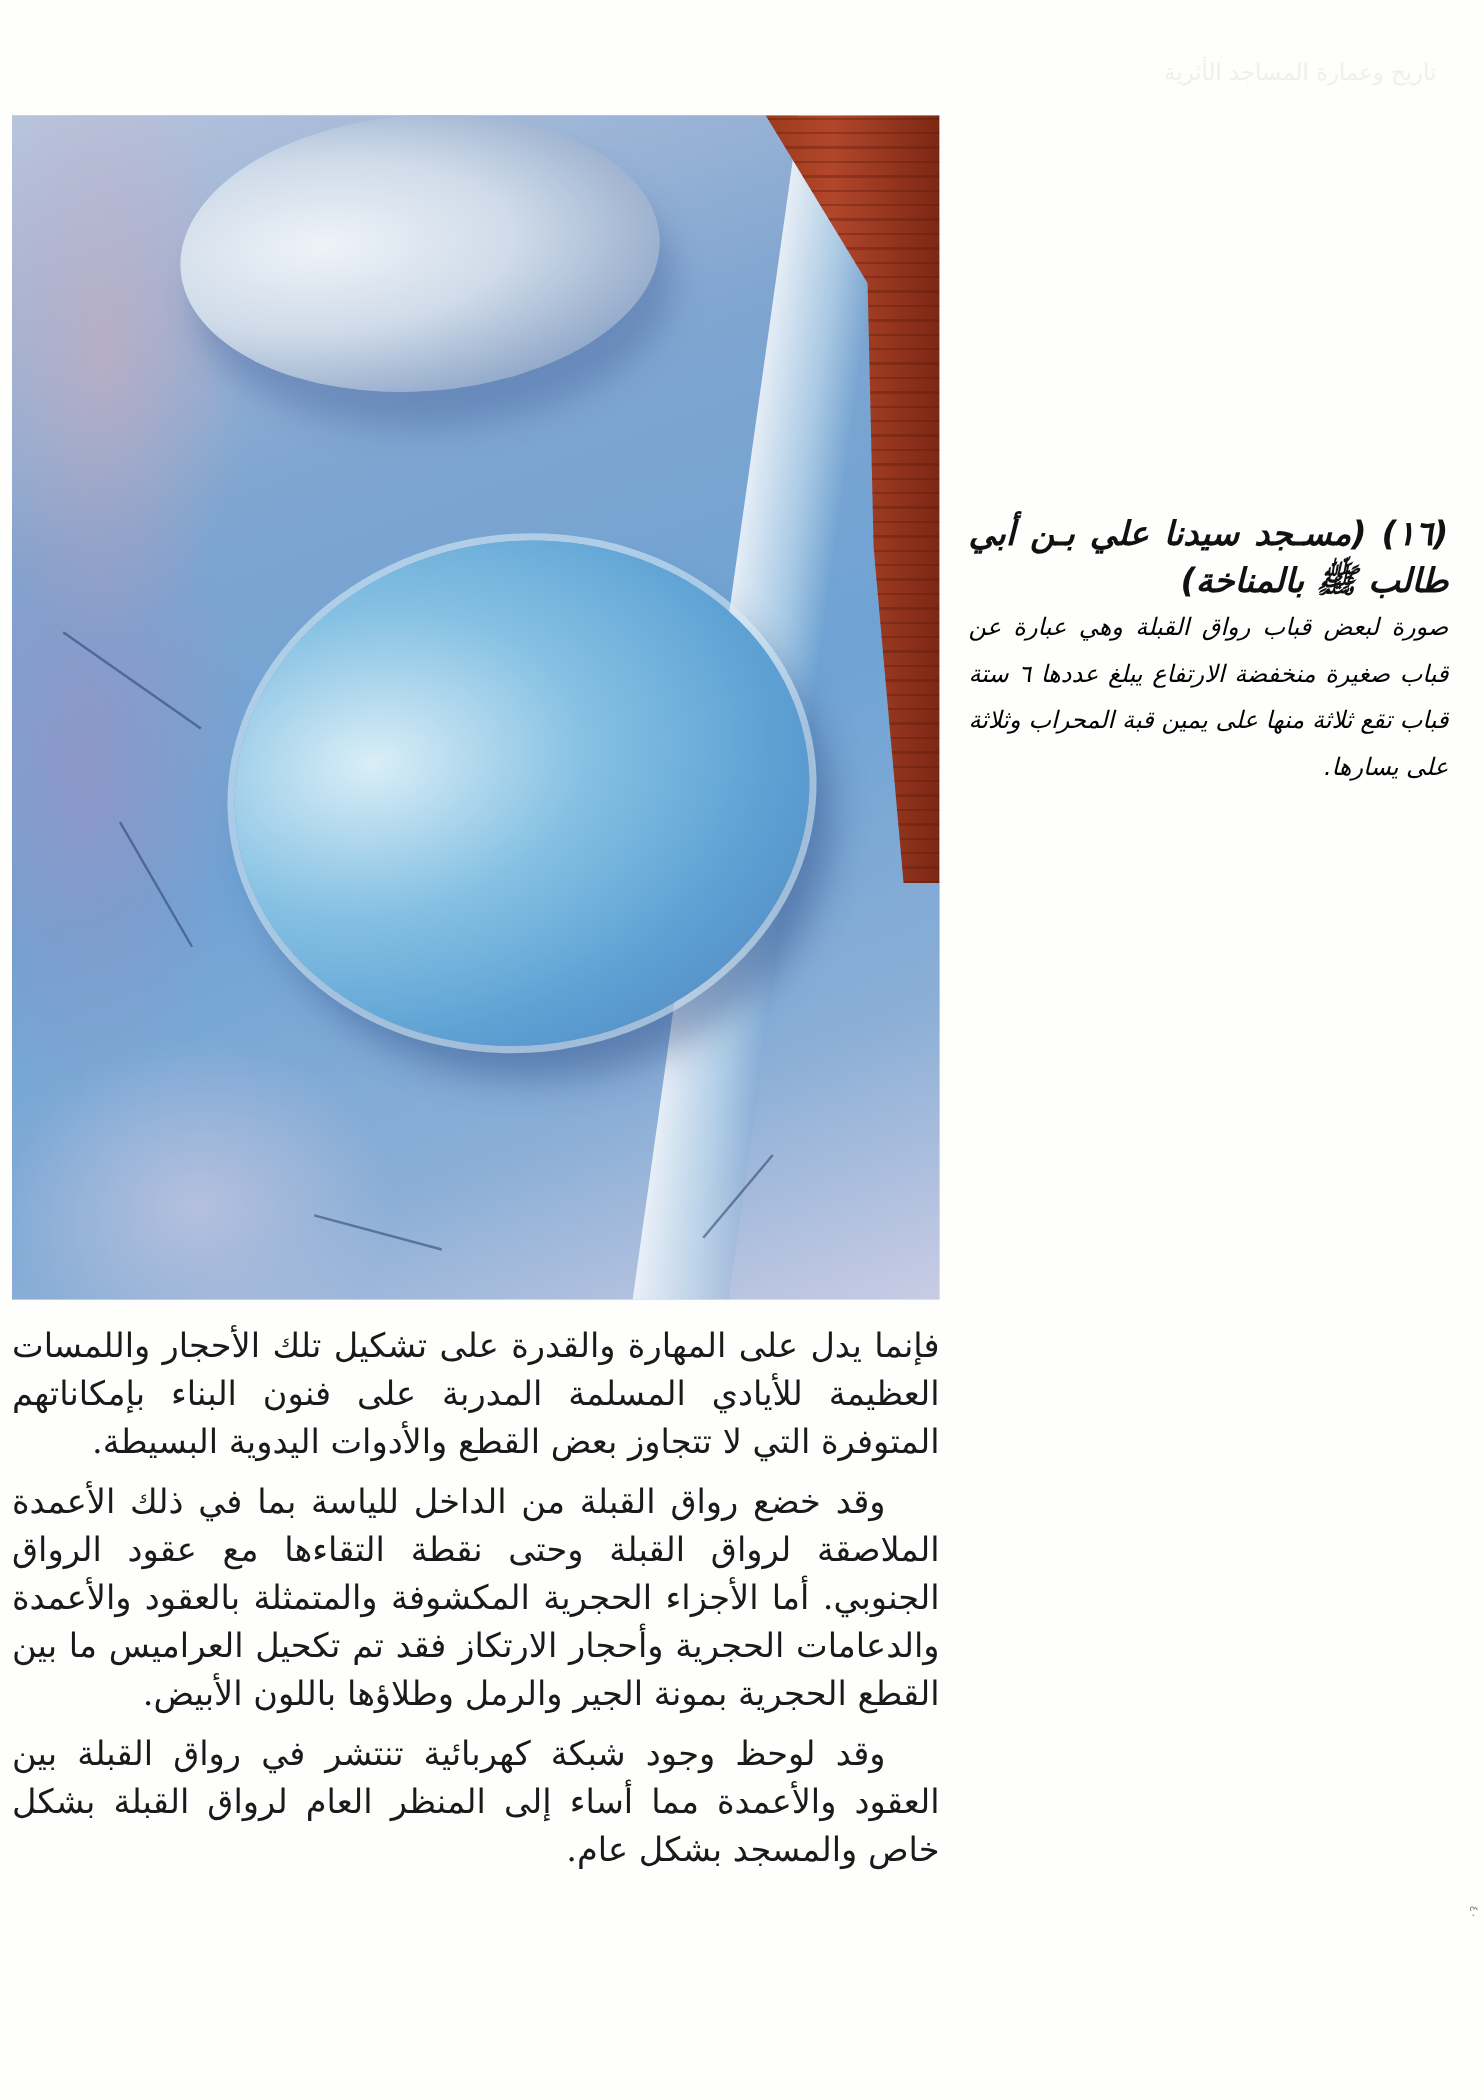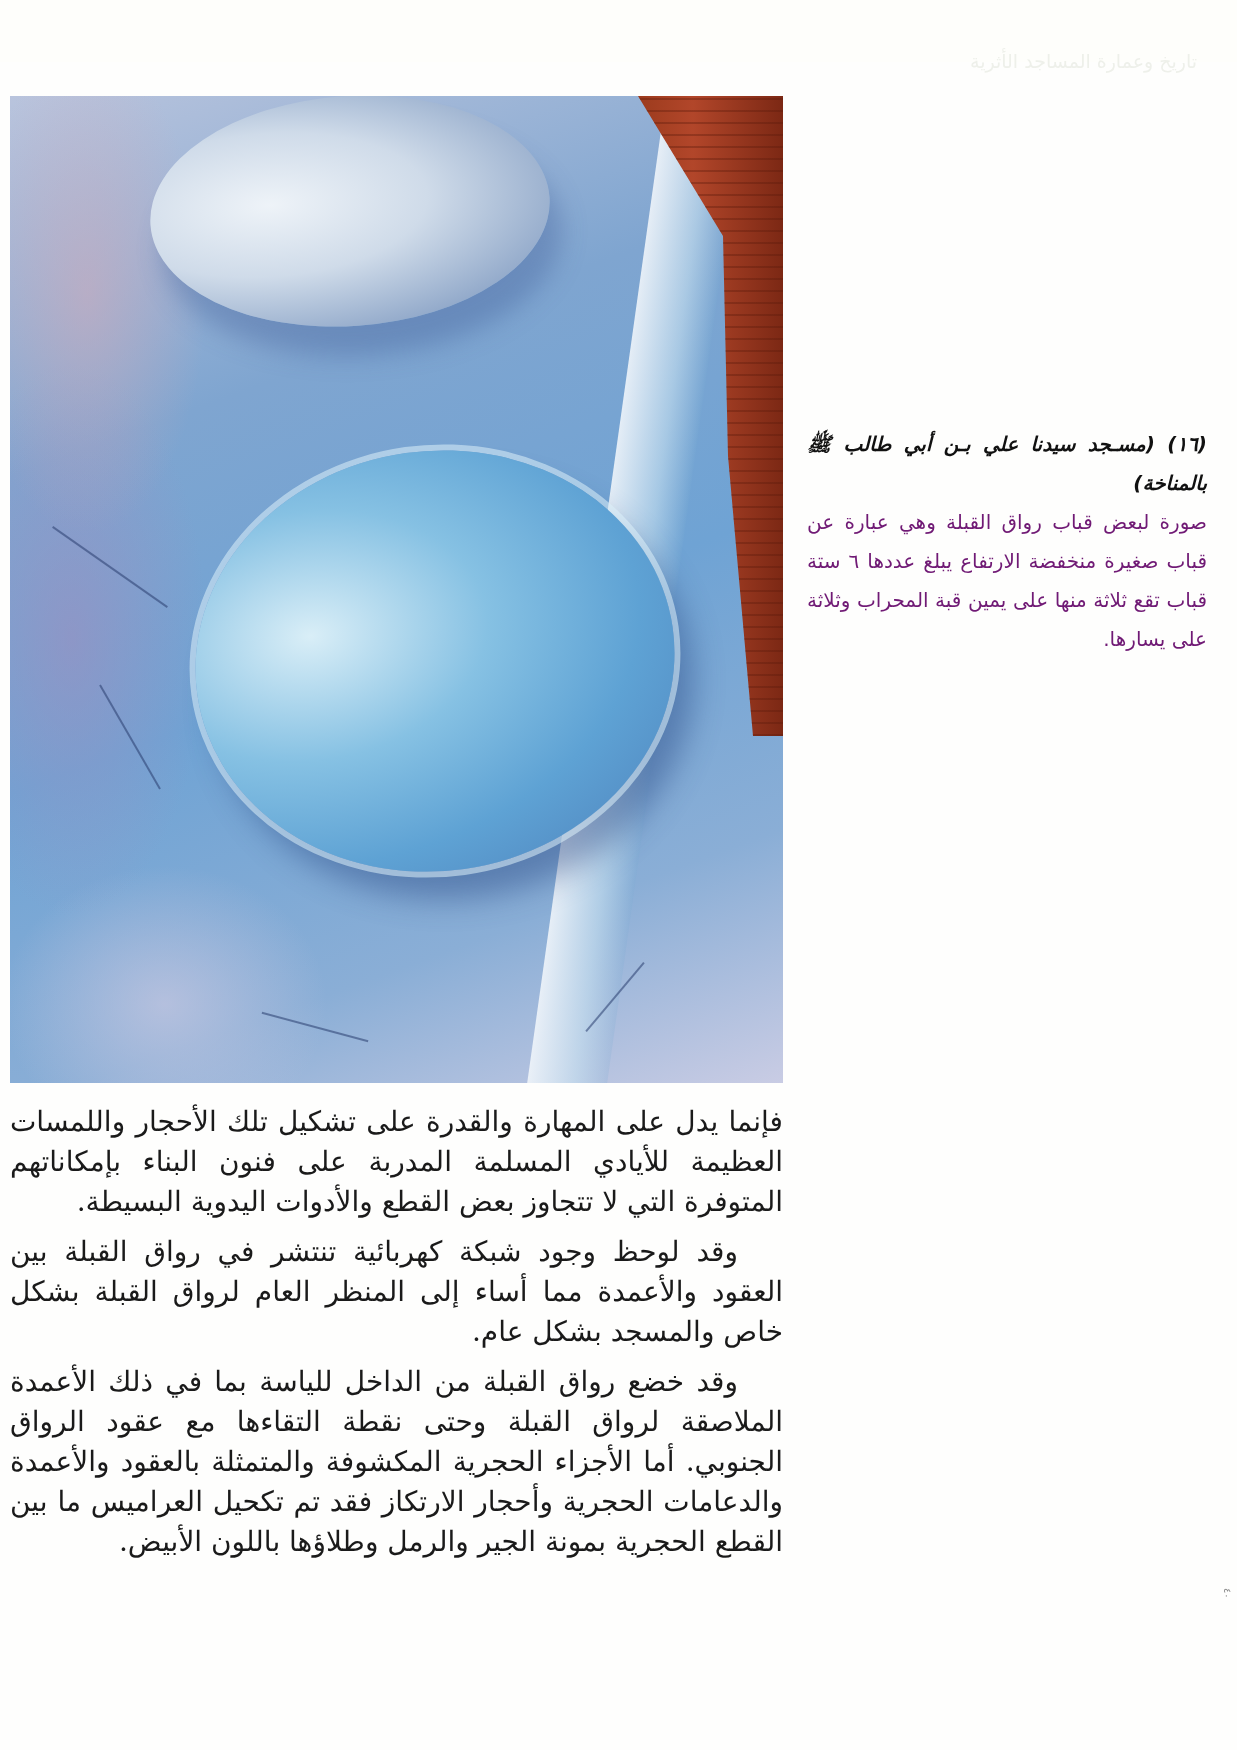--- a/index.html
+++ b/index.html
@@ -48,24 +48,24 @@
     background:radial-gradient(ellipse at 25% 40%, #d9eef7 0%, #86c1e3 35%, #5ea2d4 65%, #4d80bb 100%);
     transform:rotate(-8deg);
     box-shadow: 0 0 0 6px rgba(220,240,250,0.55), 15px 30px 30px rgba(40,70,130,0.45);
   }
   .photo .crack { position:absolute; border-top:2px solid rgba(40,60,110,0.55); }
   .caption {
     position:absolute; right:30px; top:425px; width:400px;
     direction:rtl; text-align:justify; text-align-last:right;
   }
   .caption .caption-title {
-    font-weight:bold; font-style:italic; font-size:20px; line-height:39px; color:#111;
+    font-weight:bold; font-style:italic; font-size:28px; line-height:39px; color:#111;
   }
   .caption .caption-body {
-    font-size:20px; line-height:39px; color:#701a75; 
+    font-size:20px; line-height:39px; color:#000000; font-style:italic;
   }
   .body-text {
     position:absolute; left:10px; top:1102px; width:773px;
     direction:rtl; font-family:"DejaVu Serif", serif;
     font-size:28px; line-height:40px; color:#1a1a1a;
   }
   .body-text p { margin:0 0 10px 0; text-align:justify; text-align-last:right; }
   .body-text p.indent { text-indent:45px; }
   .page-number {
     position:absolute; left:1222px; top:1588px; font-size:10px; color:#8a8a8a;
@@ -89,17 +89,17 @@
   <div class="crack" style="left:250px;top:930px;width:110px;transform:rotate(15deg);"></div>
 </div>
 
 <div class="caption">
   <div class="caption-title">(١٦) (مسـجد سيدنا علي بـن أبي طالب ﷺ بالمناخة)</div>
   <div class="caption-body">صورة لبعض قباب رواق القبلة وهي عبارة عن قباب صغيرة منخفضة الارتفاع يبلغ عددها ٦ ستة قباب تقع ثلاثة منها على يمين قبة المحراب وثلاثة على يسارها.</div>
 </div>
 
 <div class="body-text">
   <p>فإنما يدل على المهارة والقدرة على تشكيل تلك الأحجار واللمسات العظيمة للأيادي المسلمة المدربة على فنون البناء بإمكاناتهم المتوفرة التي لا تتجاوز بعض القطع والأدوات اليدوية البسيطة.</p>
+  <p class="indent">وقد خضع رواق القبلة من الداخل للياسة بما في ذلك الأعمدة الملاصقة لرواق القبلة وحتى نقطة التقاءها مع عقود الرواق الجنوبي. أما الأجزاء الحجرية المكشوفة والمتمثلة بالعقود والأعمدة والدعامات الحجرية وأحجار الارتكاز فقد تم تكحيل العراميس ما بين القطع الحجرية بمونة الجير والرمل وطلاؤها باللون الأبيض.</p>
   <p class="indent">وقد لوحظ وجود شبكة كهربائية تنتشر في رواق القبلة بين العقود والأعمدة مما أساء إلى المنظر العام لرواق القبلة بشكل خاص والمسجد بشكل عام.</p>
-  <p class="indent">وقد خضع رواق القبلة من الداخل للياسة بما في ذلك الأعمدة الملاصقة لرواق القبلة وحتى نقطة التقاءها مع عقود الرواق الجنوبي. أما الأجزاء الحجرية المكشوفة والمتمثلة بالعقود والأعمدة والدعامات الحجرية وأحجار الارتكاز فقد تم تكحيل العراميس ما بين القطع الحجرية بمونة الجير والرمل وطلاؤها باللون الأبيض.</p>
 </div>
 
 <div class="page-number">٤٠</div>
 
 </body></html>

